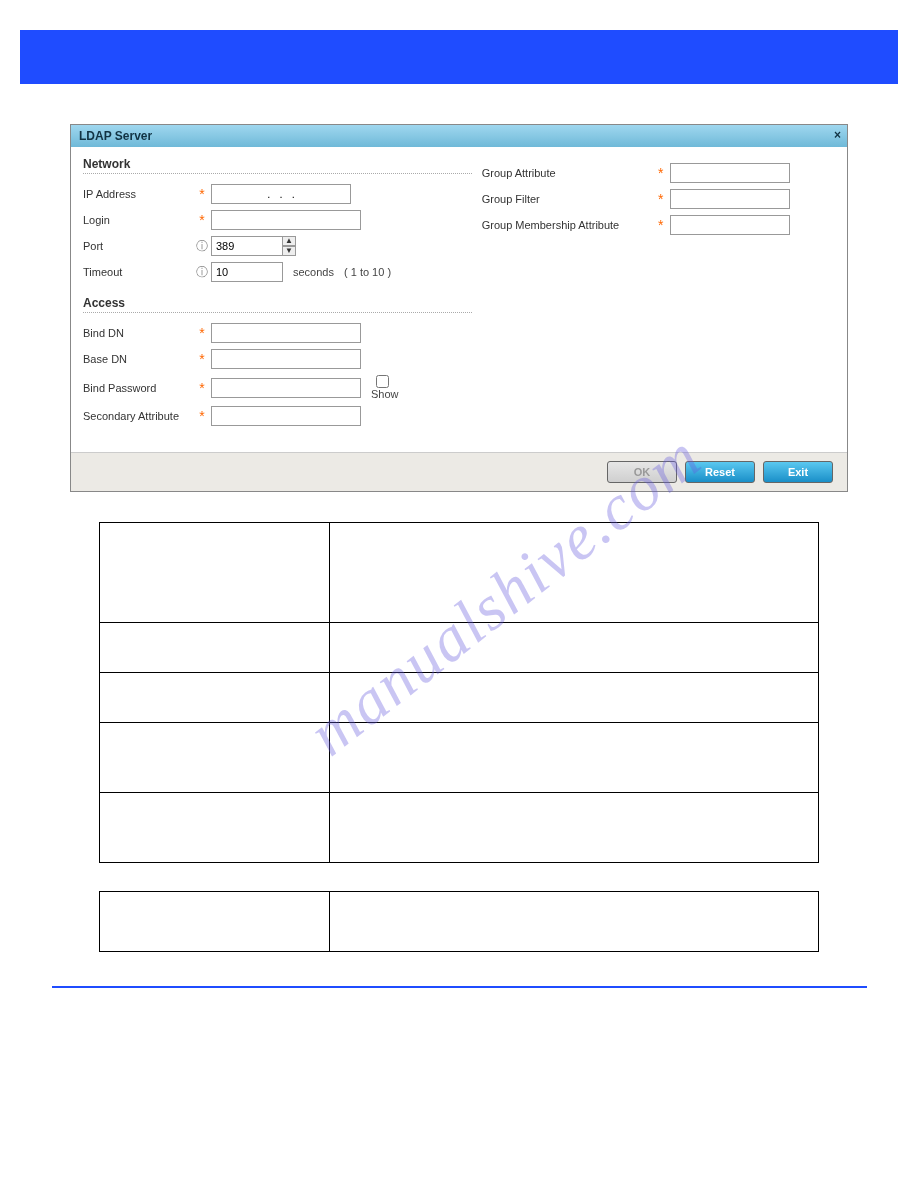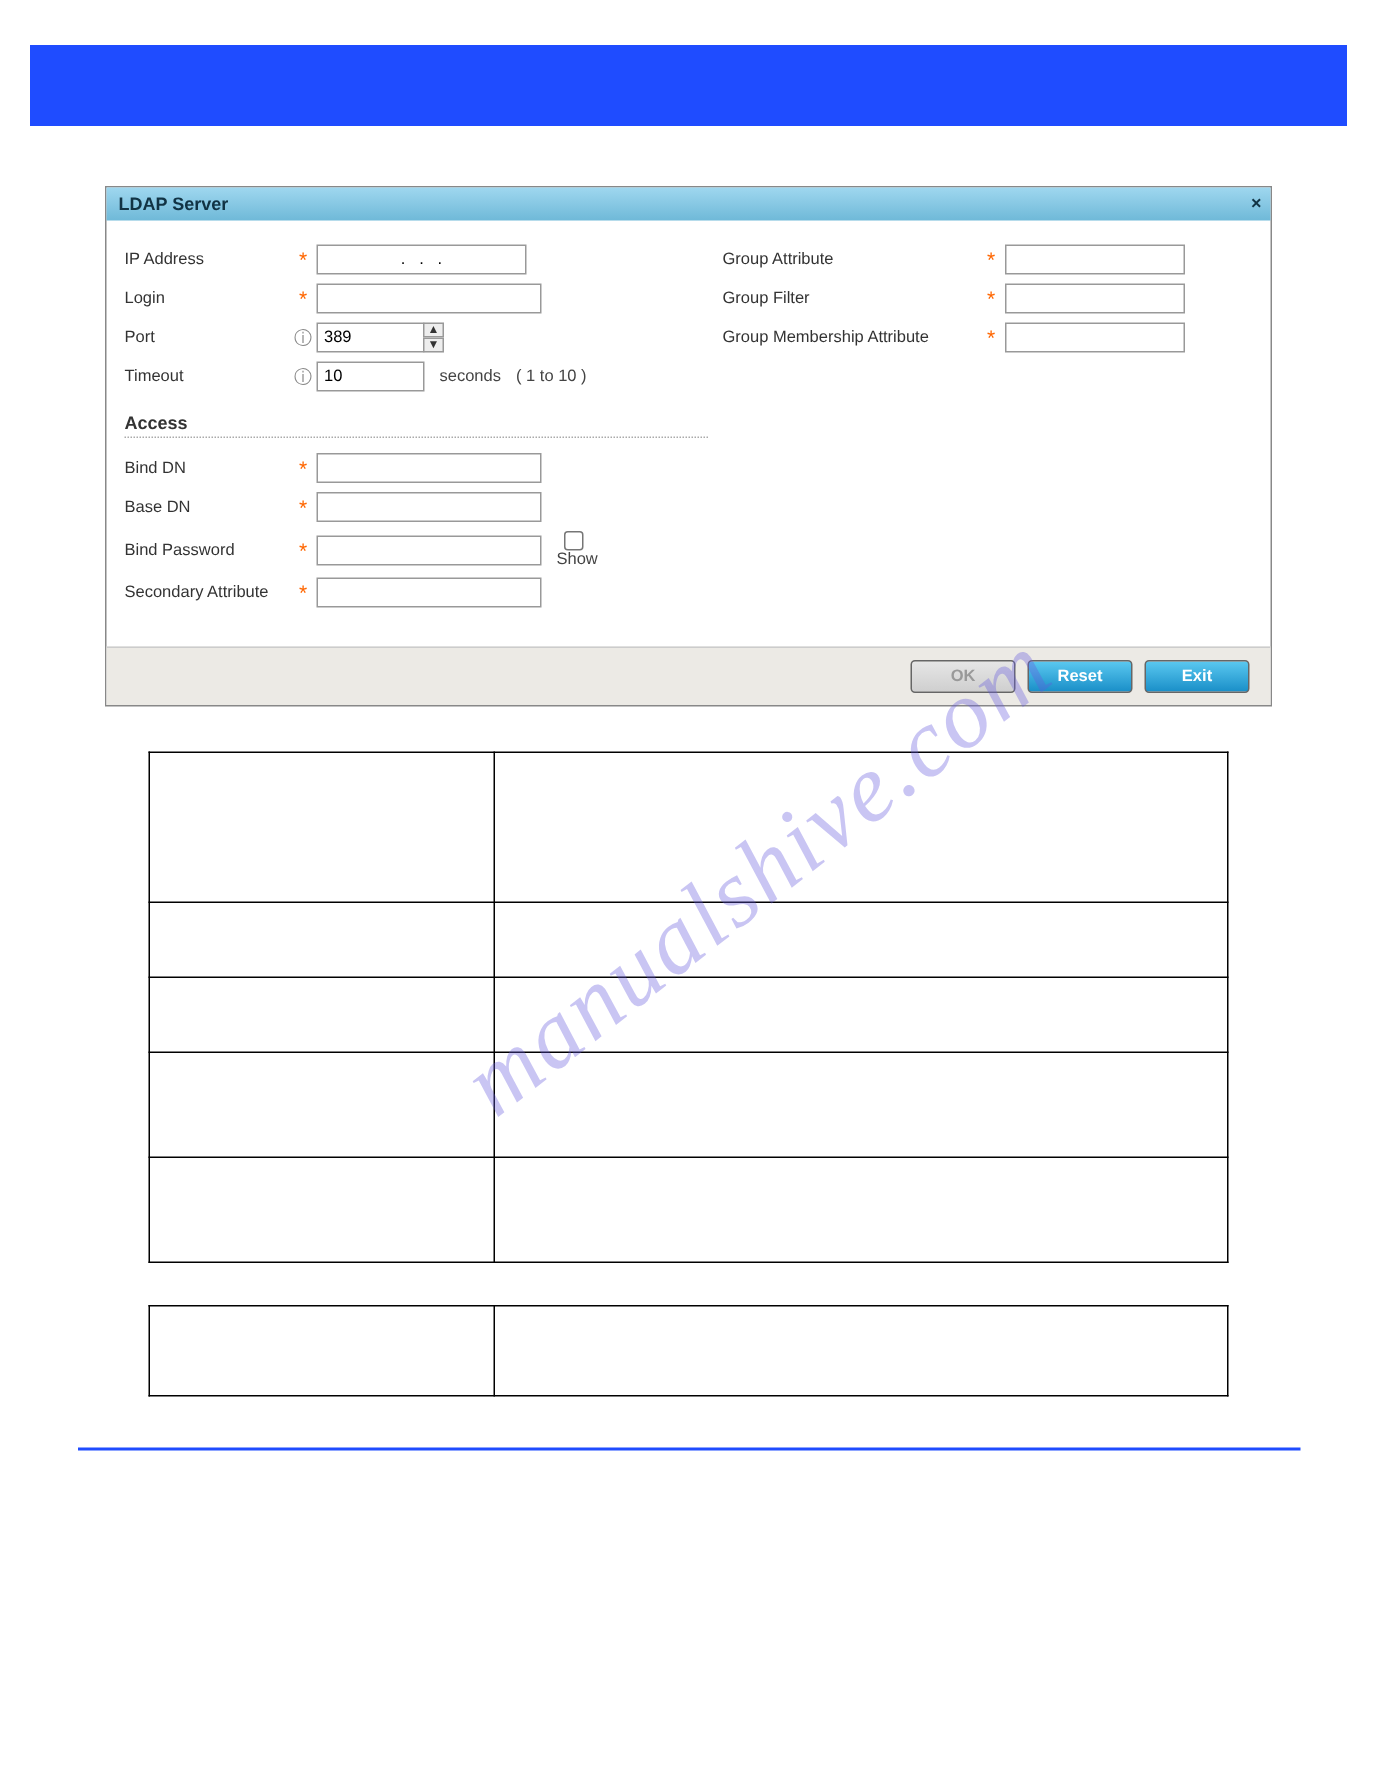--- a/index.html
+++ b/index.html
@@ -50,20 +50,21 @@
 
 <div class="dialog">
   <div class="dialog-title">
     <span>LDAP Server</span>
     <span class="close">×</span>
   </div>
 
 
   <div class="dialog-body">
     <div class="col-left">
+      <div class="section-title">Network</div>
       <div class="row">
         <span class="field-label">IP Address</span>
         <span class="req">*</span>
         <input type="text" class="ipseg" value=".   .   ." style="">
       </div>
       <div class="row">
         <span class="field-label">Login</span>
         <span class="req">*</span>
         <input type="text" class="wide" value="" style="">
       </div>

